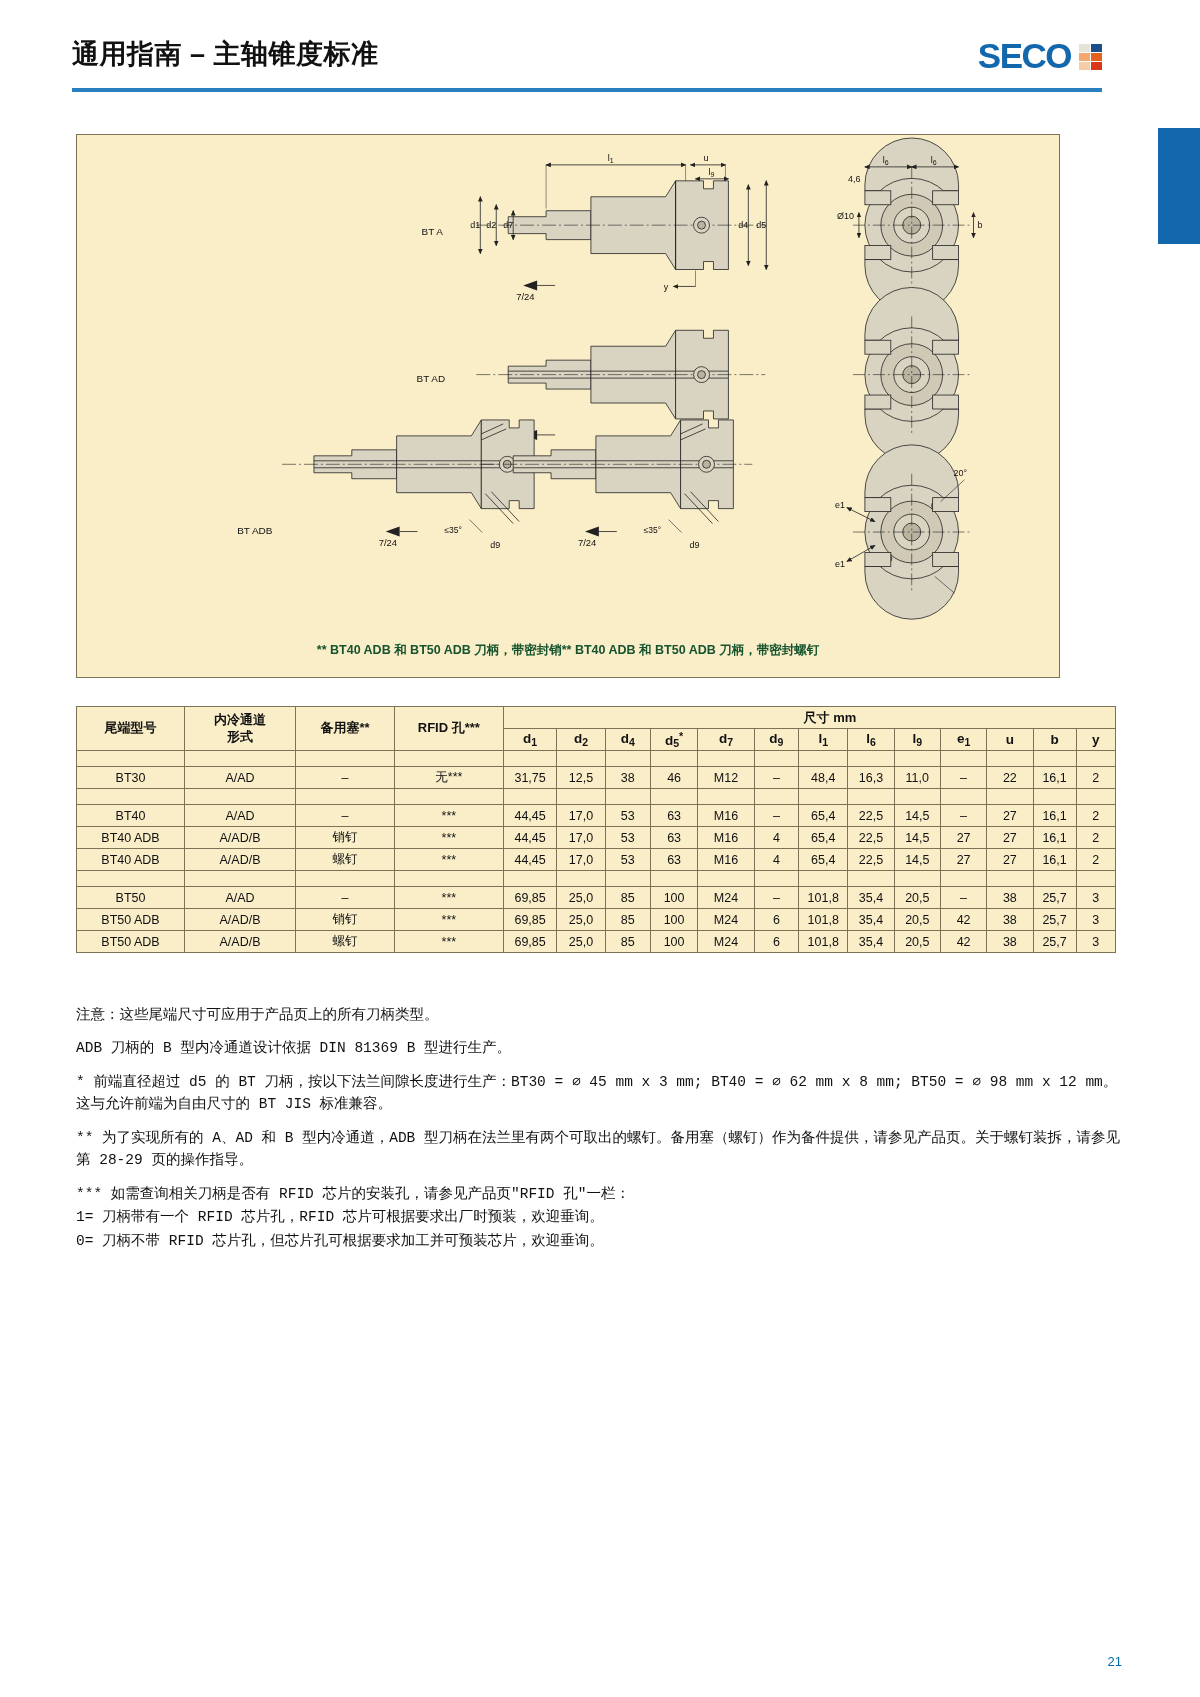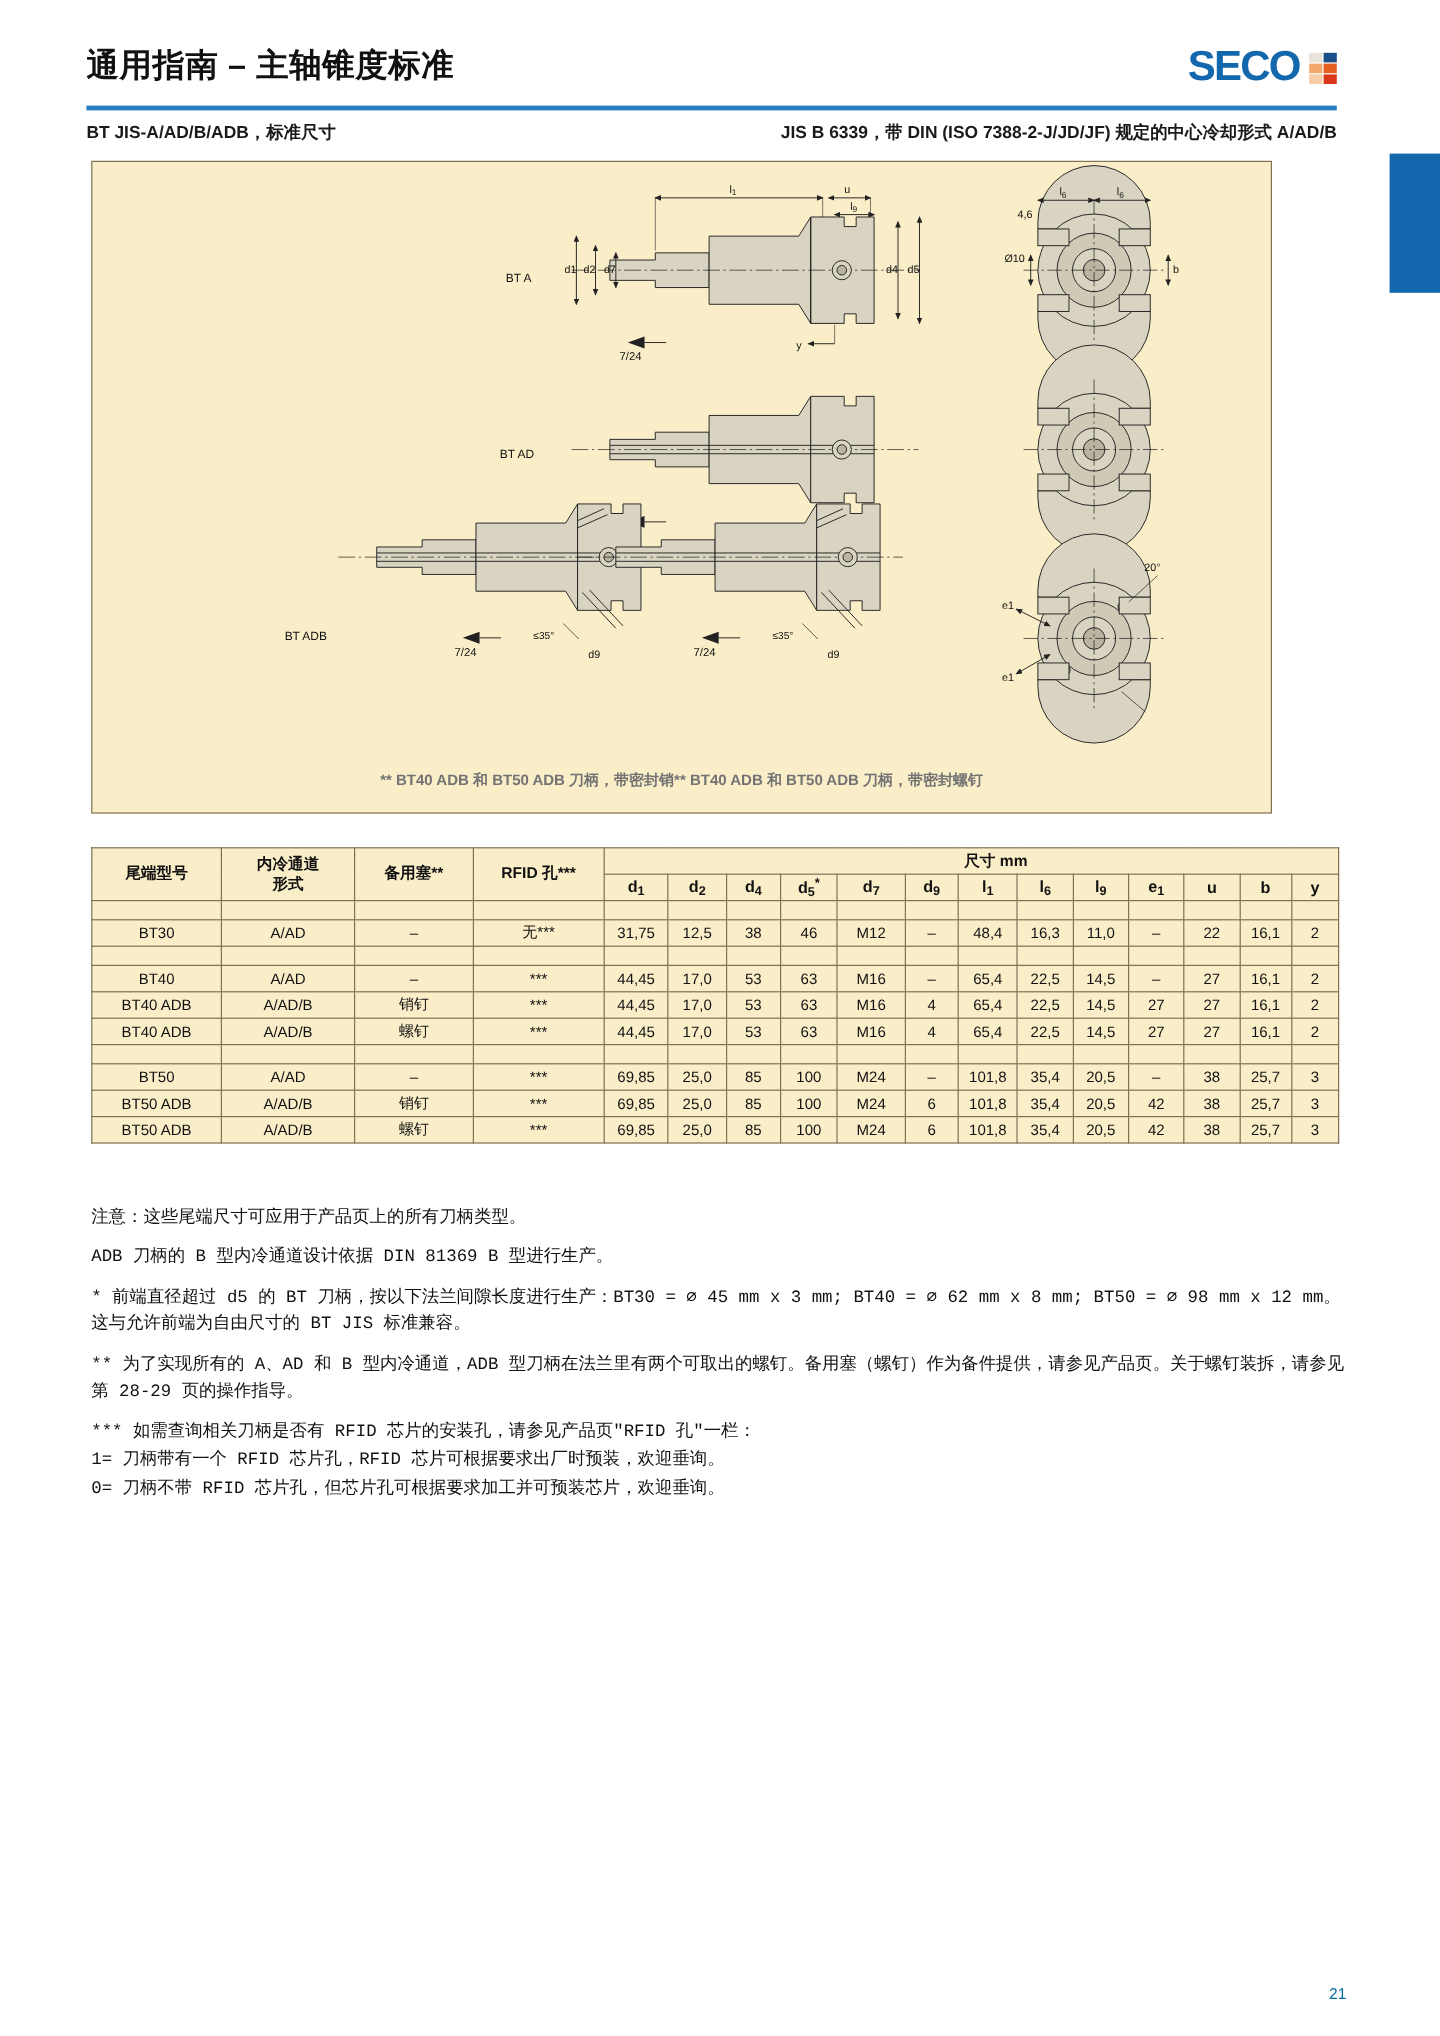--- a/index.html
+++ b/index.html
@@ -11,21 +11,21 @@
     width: 1200px; height: 1697px;
     position: relative;
     font-family: "Liberation Sans", "DejaVu Sans", sans-serif;
     color: #1a1a1a;
     overflow: hidden;
   }
 
   
   .page-header {
     position: absolute;
-    left: 0; top: 0; right: 4px; height: 100px; padding-left: 12px;
+    left: 0; top: 0; right: 16px; height: 100px; padding-left: 12px;
   }
   .doc-title {
     position: absolute;
     left: 72px; top: 36px;
     font-size: 27px;
     font-weight: bold;
     letter-spacing: 0.5px;
     color: #111;
     white-space: nowrap;
   }
@@ -92,21 +92,21 @@
     background: #faeec9;
     border: 1.5px solid #7d7256;
   }
   .fig-svg { display: block; width: 100%; height: 100%; }
   .fig-note {
     position: absolute;
     left: 0; right: 0; bottom: 18px;
     text-align: center;
     font-size: 12.5px;
     font-weight: bold;
-    color: #737373;
+    color: #14532d;
   }
   .fig-note span { white-space: nowrap; }
 
   
   .spec-table-wrap {
     position: absolute;
     left: 76px; top: 706px;
     width: 1040px;
   }
   table.spec {
@@ -182,24 +182,20 @@
         <i style="background:#1b4f8a"></i>
       <i style="background:#f3a96d"></i>
         <i style="background:#e4601f"></i>
       <i style="background:#f6cda6"></i>
         <i style="background:#d9361a"></i>
     </span>
   </div>
 
   <div class="rule-blue"></div>
 
-  <div class="subhead-row">
-    <div class="subhead-left">BT JIS-A/AD/B/ADB，标准尺寸</div>
-    <div class="subhead-right">JIS B 6339，带 DIN (ISO 7388-2-J/JD/JF) 规定的中心冷却形式 A/AD/B</div>
-  </div>
 </div>
 
 <div class="side-tab"></div>
 
 <div class="figure-panel">
   <svg class="fig-svg" viewBox="0 0 984 544">
     <defs>
       <marker id="ar" markerWidth="7" markerHeight="6" refX="6" refY="3" orient="auto">
         <path d="M0,0 L7,3 L0,6 z" fill="#222"></path>
       </marker>

